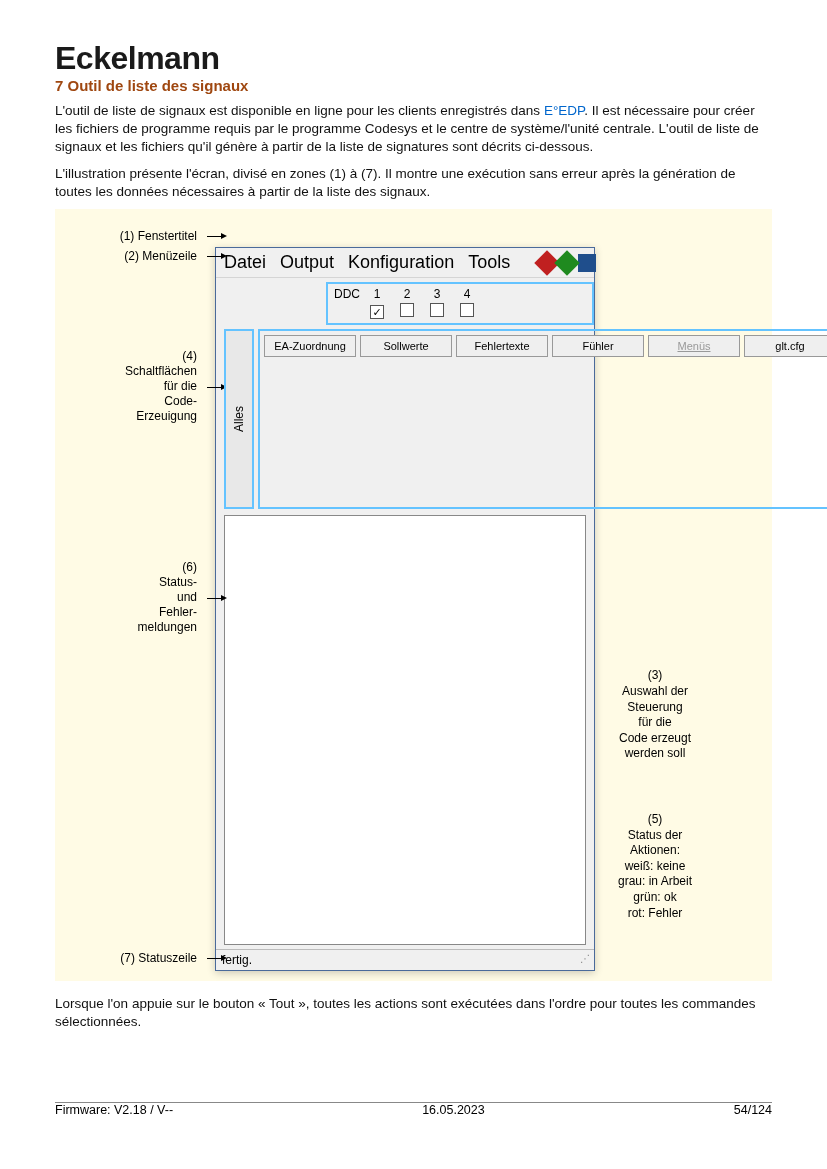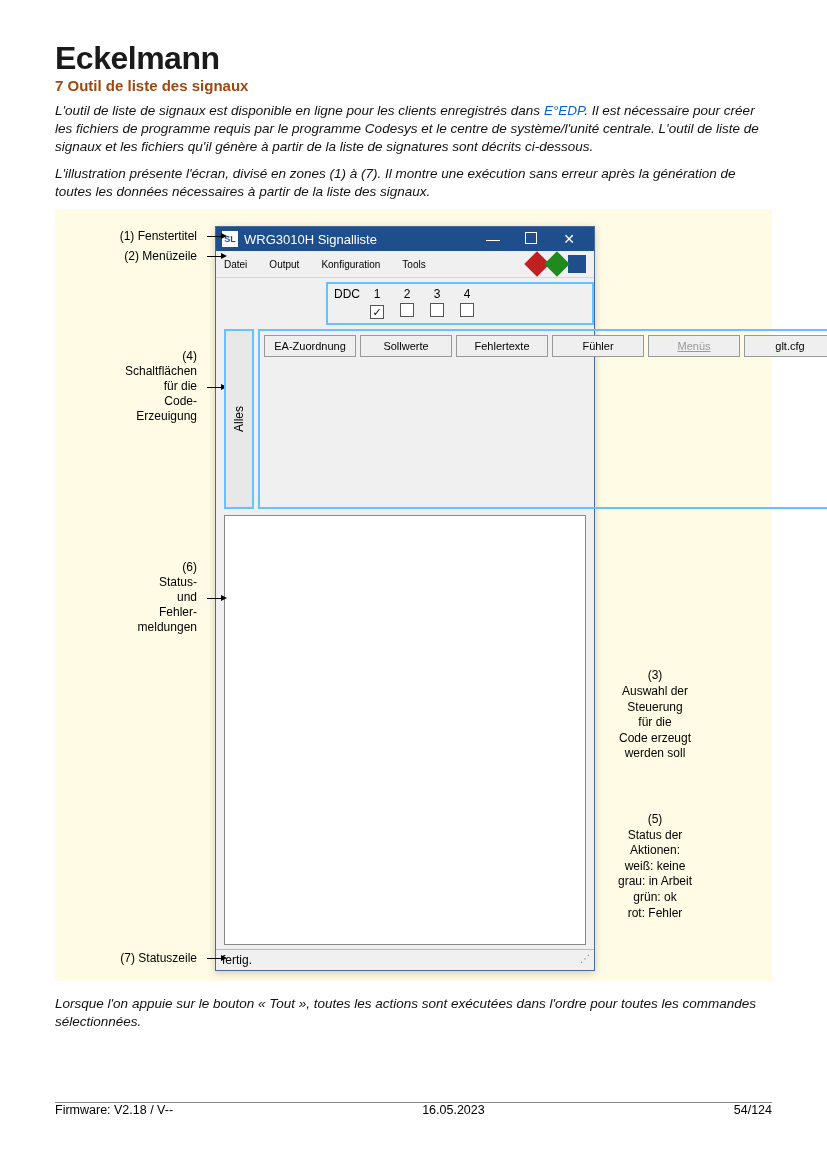--- a/index.html
+++ b/index.html
@@ -22,21 +22,20 @@
     font-size: 15px;
     font-weight: bold;
     color: #9f4710;
     margin: 0 0 8px 0;
   }
   p {
     margin: 0 0 8px 0;
     line-height: 1.35;
     font-size: 13.5px;
     color: #111;
-    font-style: italic;
   }
   .link { color: #0066cc; }
   .figure-wrap {
     background: #fffbe5;
     padding: 12px 10px 10px 10px;
     position: relative;
     margin-top: 6px;
   }
   .fig-grid {
     display: flex;
@@ -100,22 +99,22 @@
     width: 38px; text-align:center; font-size:14px; cursor:pointer;
   }
   .titlebar .winbtn.sq::before{
     content:""; display:inline-block; width:10px; height:10px; border:1px solid #fff;
   }
   .menubar {
     display: flex;
     align-items: center;
     background: #f0f0f0;
     padding: 4px 8px 4px 8px;
-    font-size: 10px;
-    gap: 22px;
+    font-size: 18px;
+    gap: 14px;
     border-bottom:1px solid #d5d5d5;
   }
   .menubar .mflex{flex:1;}
   .diamonds { display:flex; gap:2px; }
   .diamond {
     width:18px;height:18px;transform:rotate(45deg);
   }
   .d-red{background:#c02020;}
   .d-green{background:#1f8a1f;}
   .d-blue{background:#1f4e8c; transform:none;}
@@ -223,28 +222,20 @@
         <span>Status-</span><br>
         <span>und</span><br>
         <span>Fehler-</span><br>
         <span>meldungen</span>
       </div>
       <div style="height:310px"></div>
       <div class="lbl arrow">(7) Statuszeile</div>
     </div>
 
     <div class="app-window">
-      <div class="titlebar">
-        <span class="ticon">SL</span>
-        <span>WRG3010H Signalliste</span>
-        <span class="spacer-flex"></span>
-        <span class="winbtn">—</span>
-        <span class="winbtn sq"></span>
-        <span class="winbtn">✕</span>
-      </div>
       <div class="menubar">
         <span>Datei</span>
         <span>Output</span>
         <span>Konfiguration</span>
         <span>Tools</span>
         <span class="mflex"></span>
         <span class="diamonds">
           <span class="diamond d-red"></span>
           <span class="diamond d-green"></span>
           <span class="diamond d-blue"></span>

